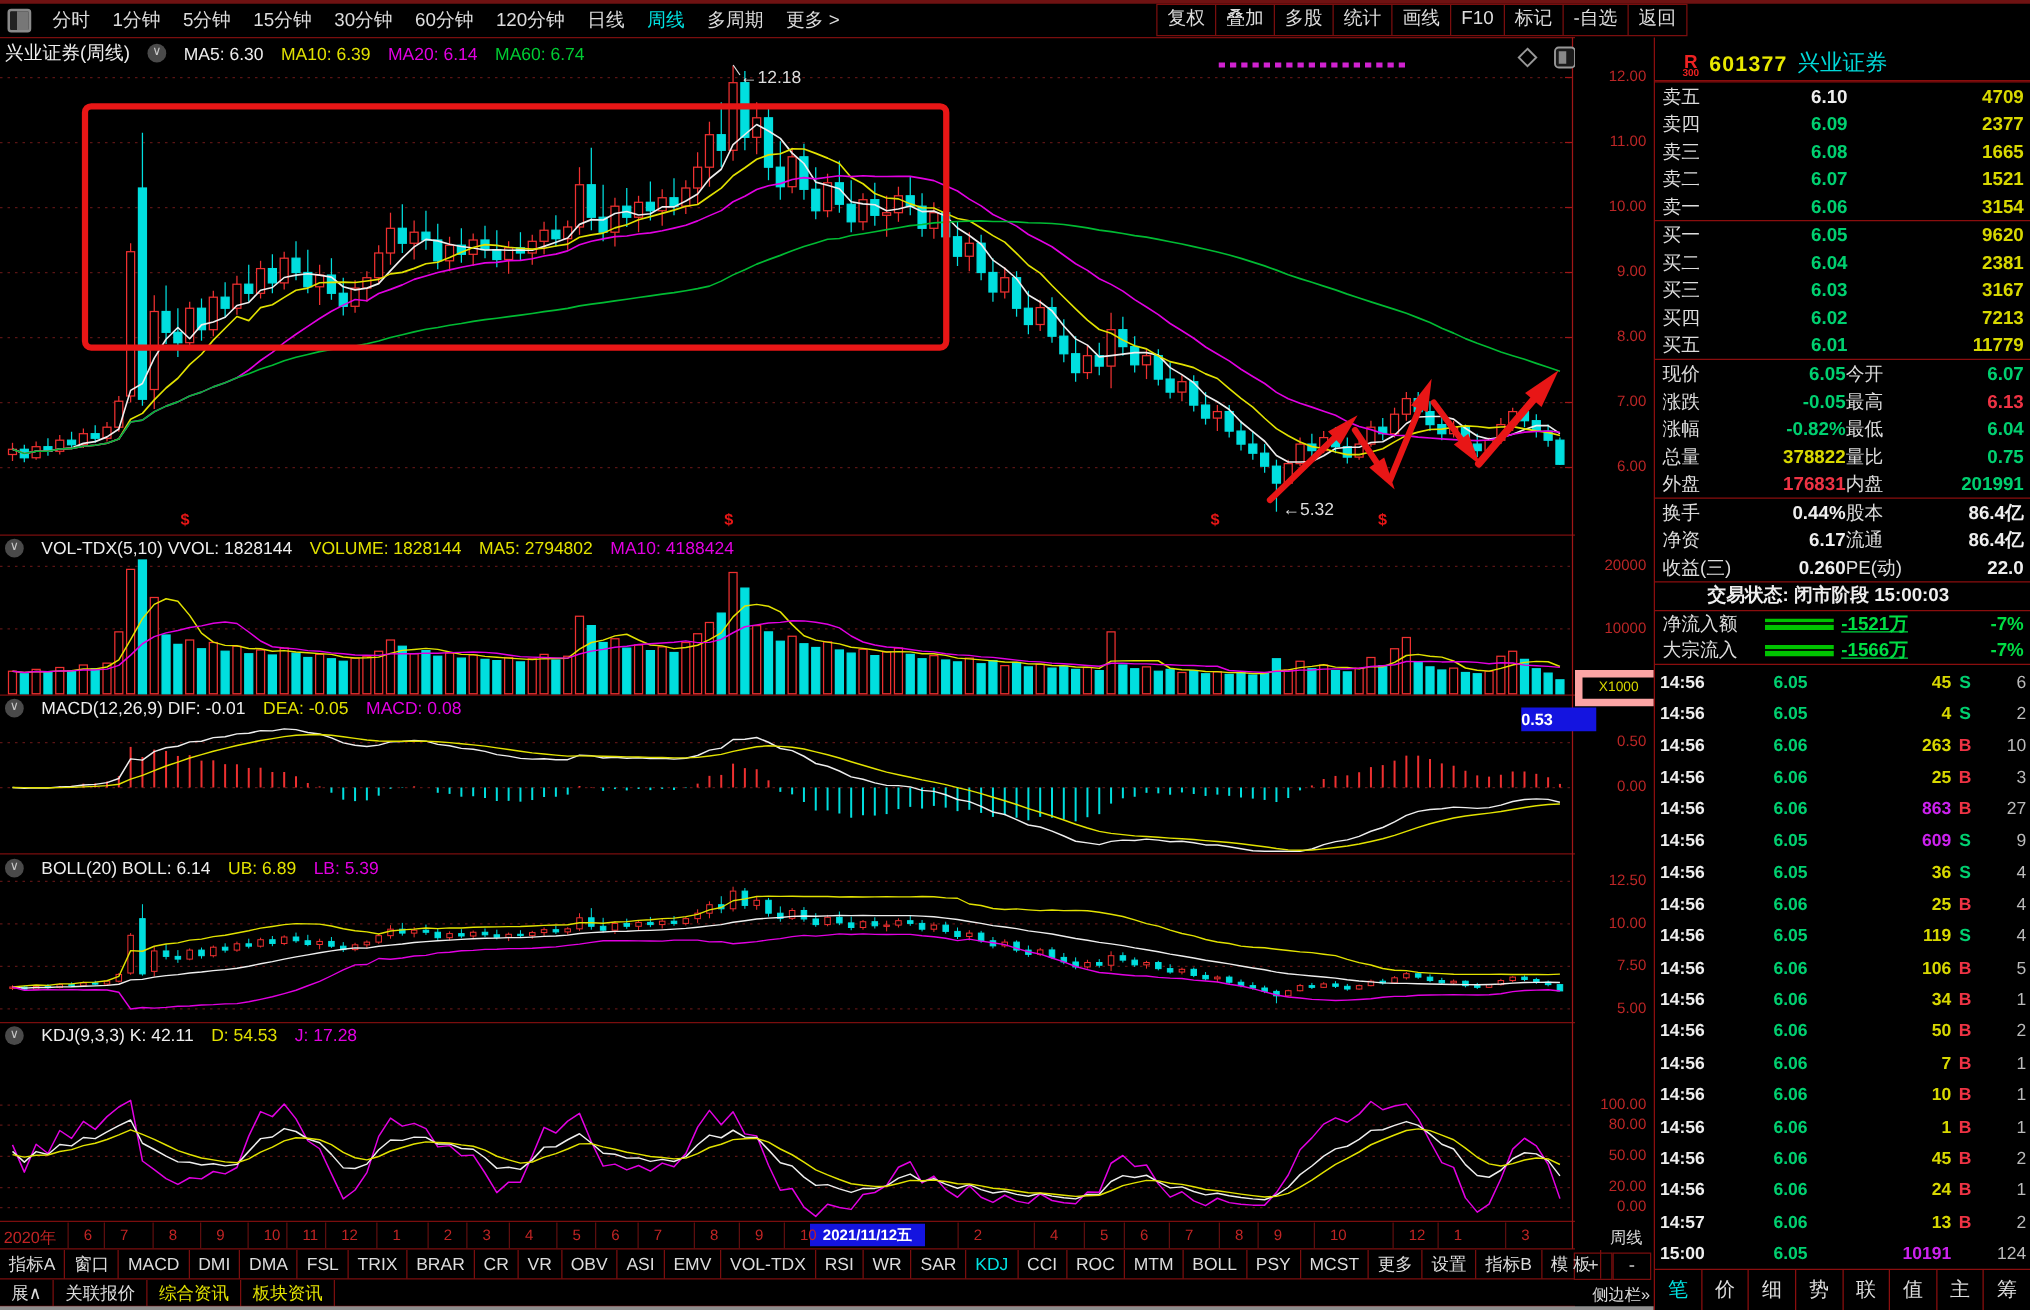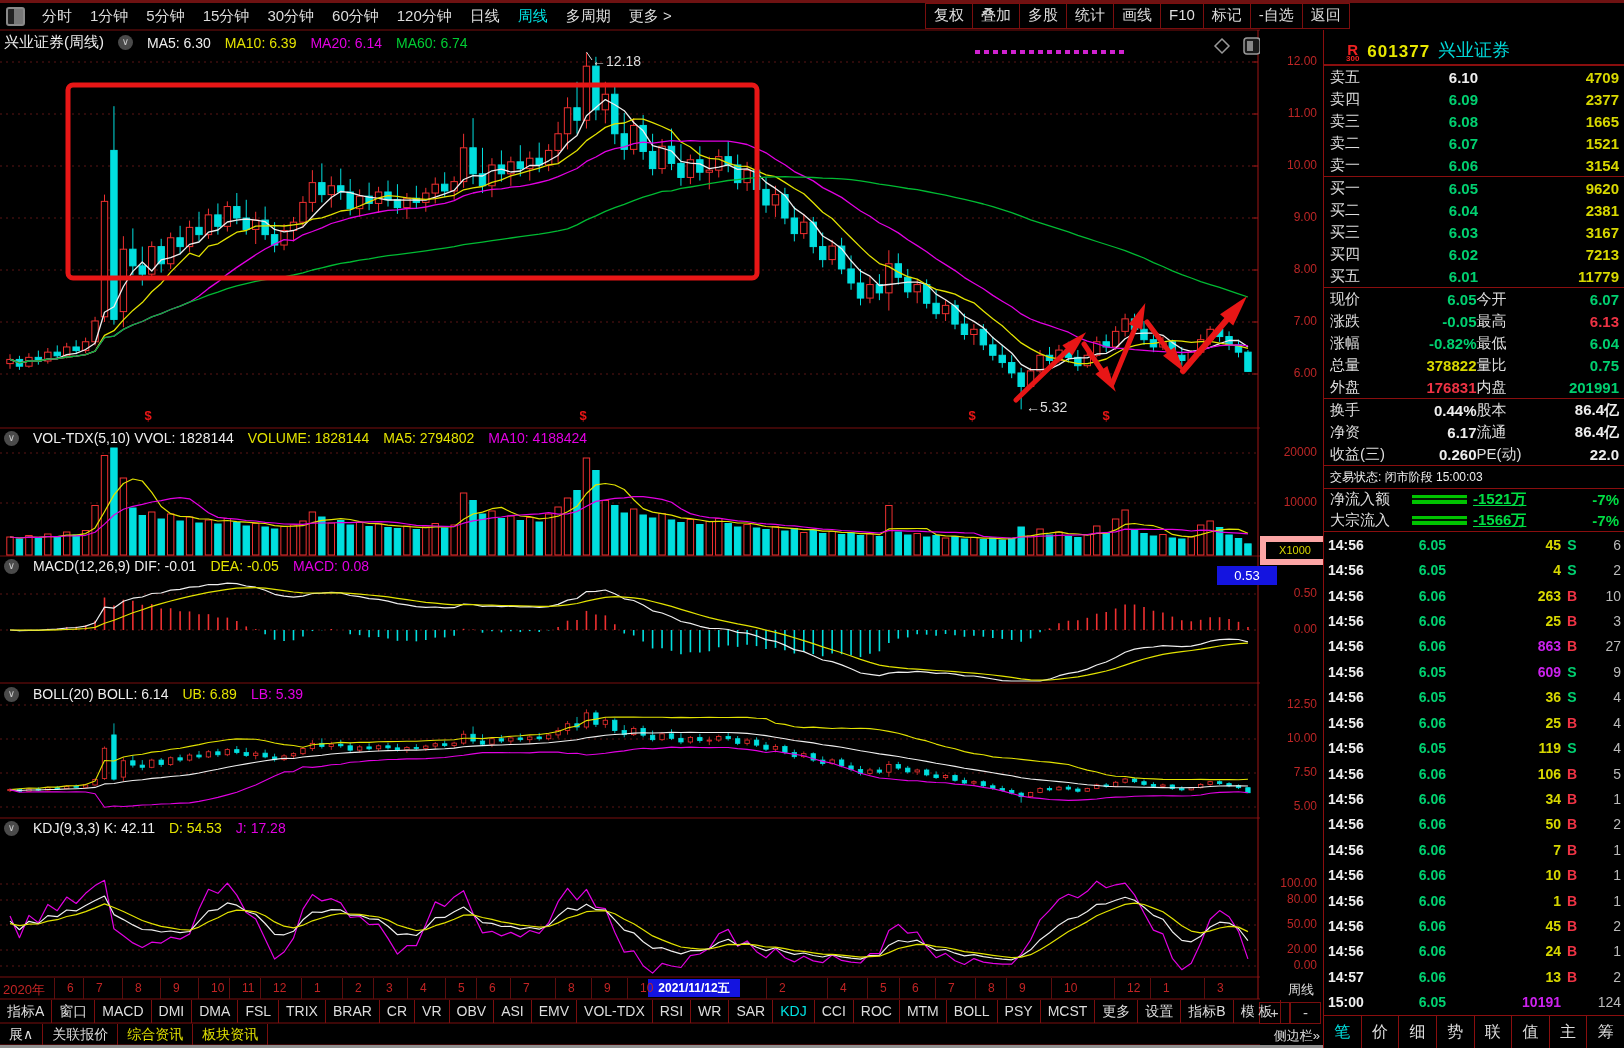--- a/index.html
+++ b/index.html
@@ -25,21 +25,21 @@
   
   #axis{left:1259px;top:30px;width:63px;height:1018px;}
   .axlab{position:absolute;right:5px;font-size:12px;color:#bc2626;white-space:nowrap;}
   .x1000{position:absolute;left:1px;top:506px;width:58px;height:17px;border:6px solid #fca5a5;
          color:#d8d800;font-size:11px;text-align:center;line-height:17px;}
   #perlab{position:absolute;right:8px;top:951px;font-size:13px;color:#ddd;}
   .zbox{position:absolute;top:972px;width:29px;height:20px;border:1px solid #7a0e0e;color:#ccc;
         font-size:15px;text-align:center;line-height:19px;}
   #sidebarlab{position:absolute;right:2px;top:997px;font-size:13px;color:#ddd;}
   #macdhl{left:1217px;top:566px;width:60px;height:19px;background:#1414e0;color:#fff;
-          font-size:13px;font-weight:400;text-align:center;line-height:19px;z-index:6;}
+          font-size:13px;font-weight:700;line-height:19px;z-index:6;}
   
   #dates{left:0;top:978px;width:1258px;height:32px;}
   #dates .year{position:absolute;left:3px;top:3px;font-size:13px;color:#c22424;}
   .mon{position:absolute;top:3px;font-size:12px;color:#c22424;}
   .mdiv{position:absolute;top:0;width:1px;height:21px;background:#5c0e0e;}
   #datehl{position:absolute;top:1px;height:18px;background:#1414e0;color:#fff;font-size:12px;
           line-height:18px;text-align:center;font-weight:700;}
   #tbar{left:0;top:1000px;width:1258px;height:23px;display:flex;}
   .titem{border-right:1px solid #7a0e0e;padding:0 7px;font-size:14px;line-height:22px;color:#ddd;white-space:nowrap;}
   .titem.active{color:#00e2e2;}
@@ -61,22 +61,22 @@
   .weibi{height:23px;flex:none;display:grid;grid-template-columns:46px 1fr 50px 1fr;align-items:center;
          padding:0 6px;font-size:15px;}
   .weibi b{text-align:right;color:#ee3344;}
   .order{height:22px;flex:none;display:grid;grid-template-columns:52px 96px 1fr;align-items:center;
          padding:0 6px;font-size:15px;}
   .order .pr{text-align:right;font-weight:700;}
   .order .vl{text-align:right;font-weight:700;color:#d8d800;}
   .stat{height:22px;flex:none;display:grid;grid-template-columns:62px 1fr 58px 1fr;align-items:center;
         padding:0 6px;font-size:15px;}
   .stat i{font-style:normal;text-align:right;font-weight:700;}
-  .status{height:22px;flex:none;font-size:12px;color:#eee;font-weight:400;line-height:22px;padding:0 6px;
-          white-space:nowrap;}
+  .status{height:22px;flex:none;font-size:15px;color:#eee;font-weight:700;line-height:22px;padding:0 6px;
+          white-space:nowrap;margin-left:36px;}
   .flow{height:21px;flex:none;display:flex;align-items:center;padding:0 6px;font-size:15px;gap:6px;}
   .flow .lb{width:76px;color:#ddd;flex:none;}
   .fbar{width:55px;height:9px;flex:none;
         background:linear-gradient(to bottom,#00c400 0 3px,#001a00 3px 5px,#00c400 5px 9px);}
   .flow .v{flex:1;text-align:left;color:#00dd44;font-weight:700;text-decoration:underline;}
   .flow .p{width:36px;text-align:right;color:#00dd44;font-weight:700;}
   #ticks{flex:1;display:flex;flex-direction:column;overflow:hidden;}
   .tick{flex:1;display:grid;grid-template-columns:52px 66px 1fr 22px 38px;align-items:center;
         padding:0 4px;font-size:14px;}
   .tick .tm{color:#eee;font-weight:700;}

